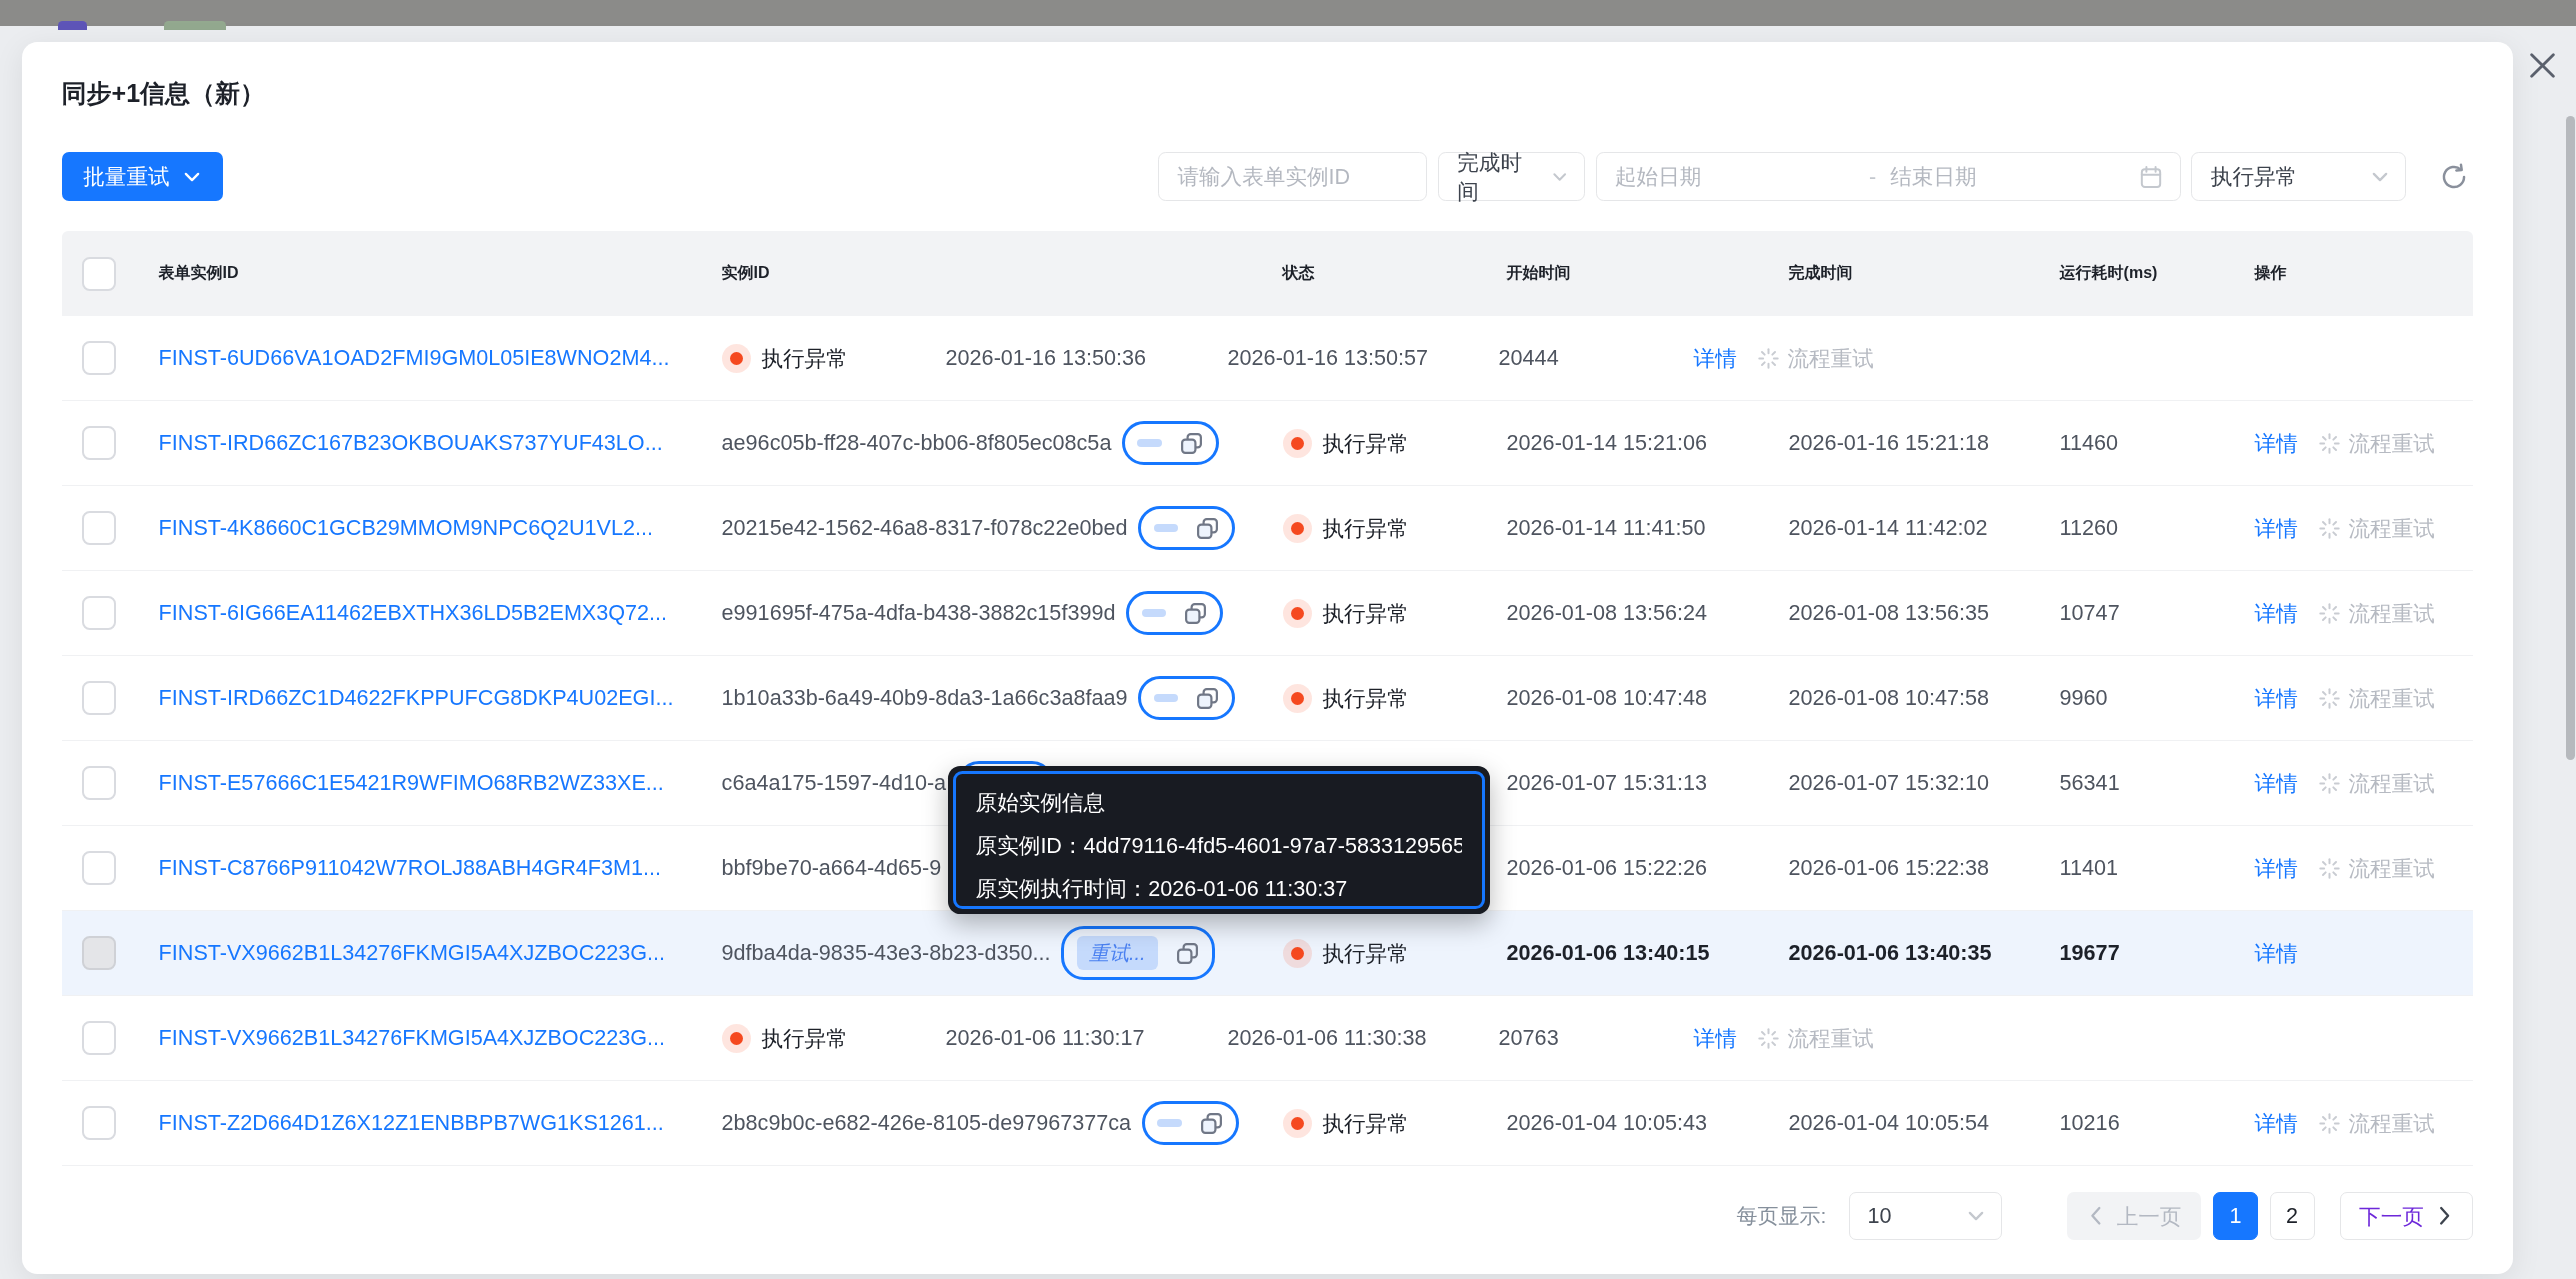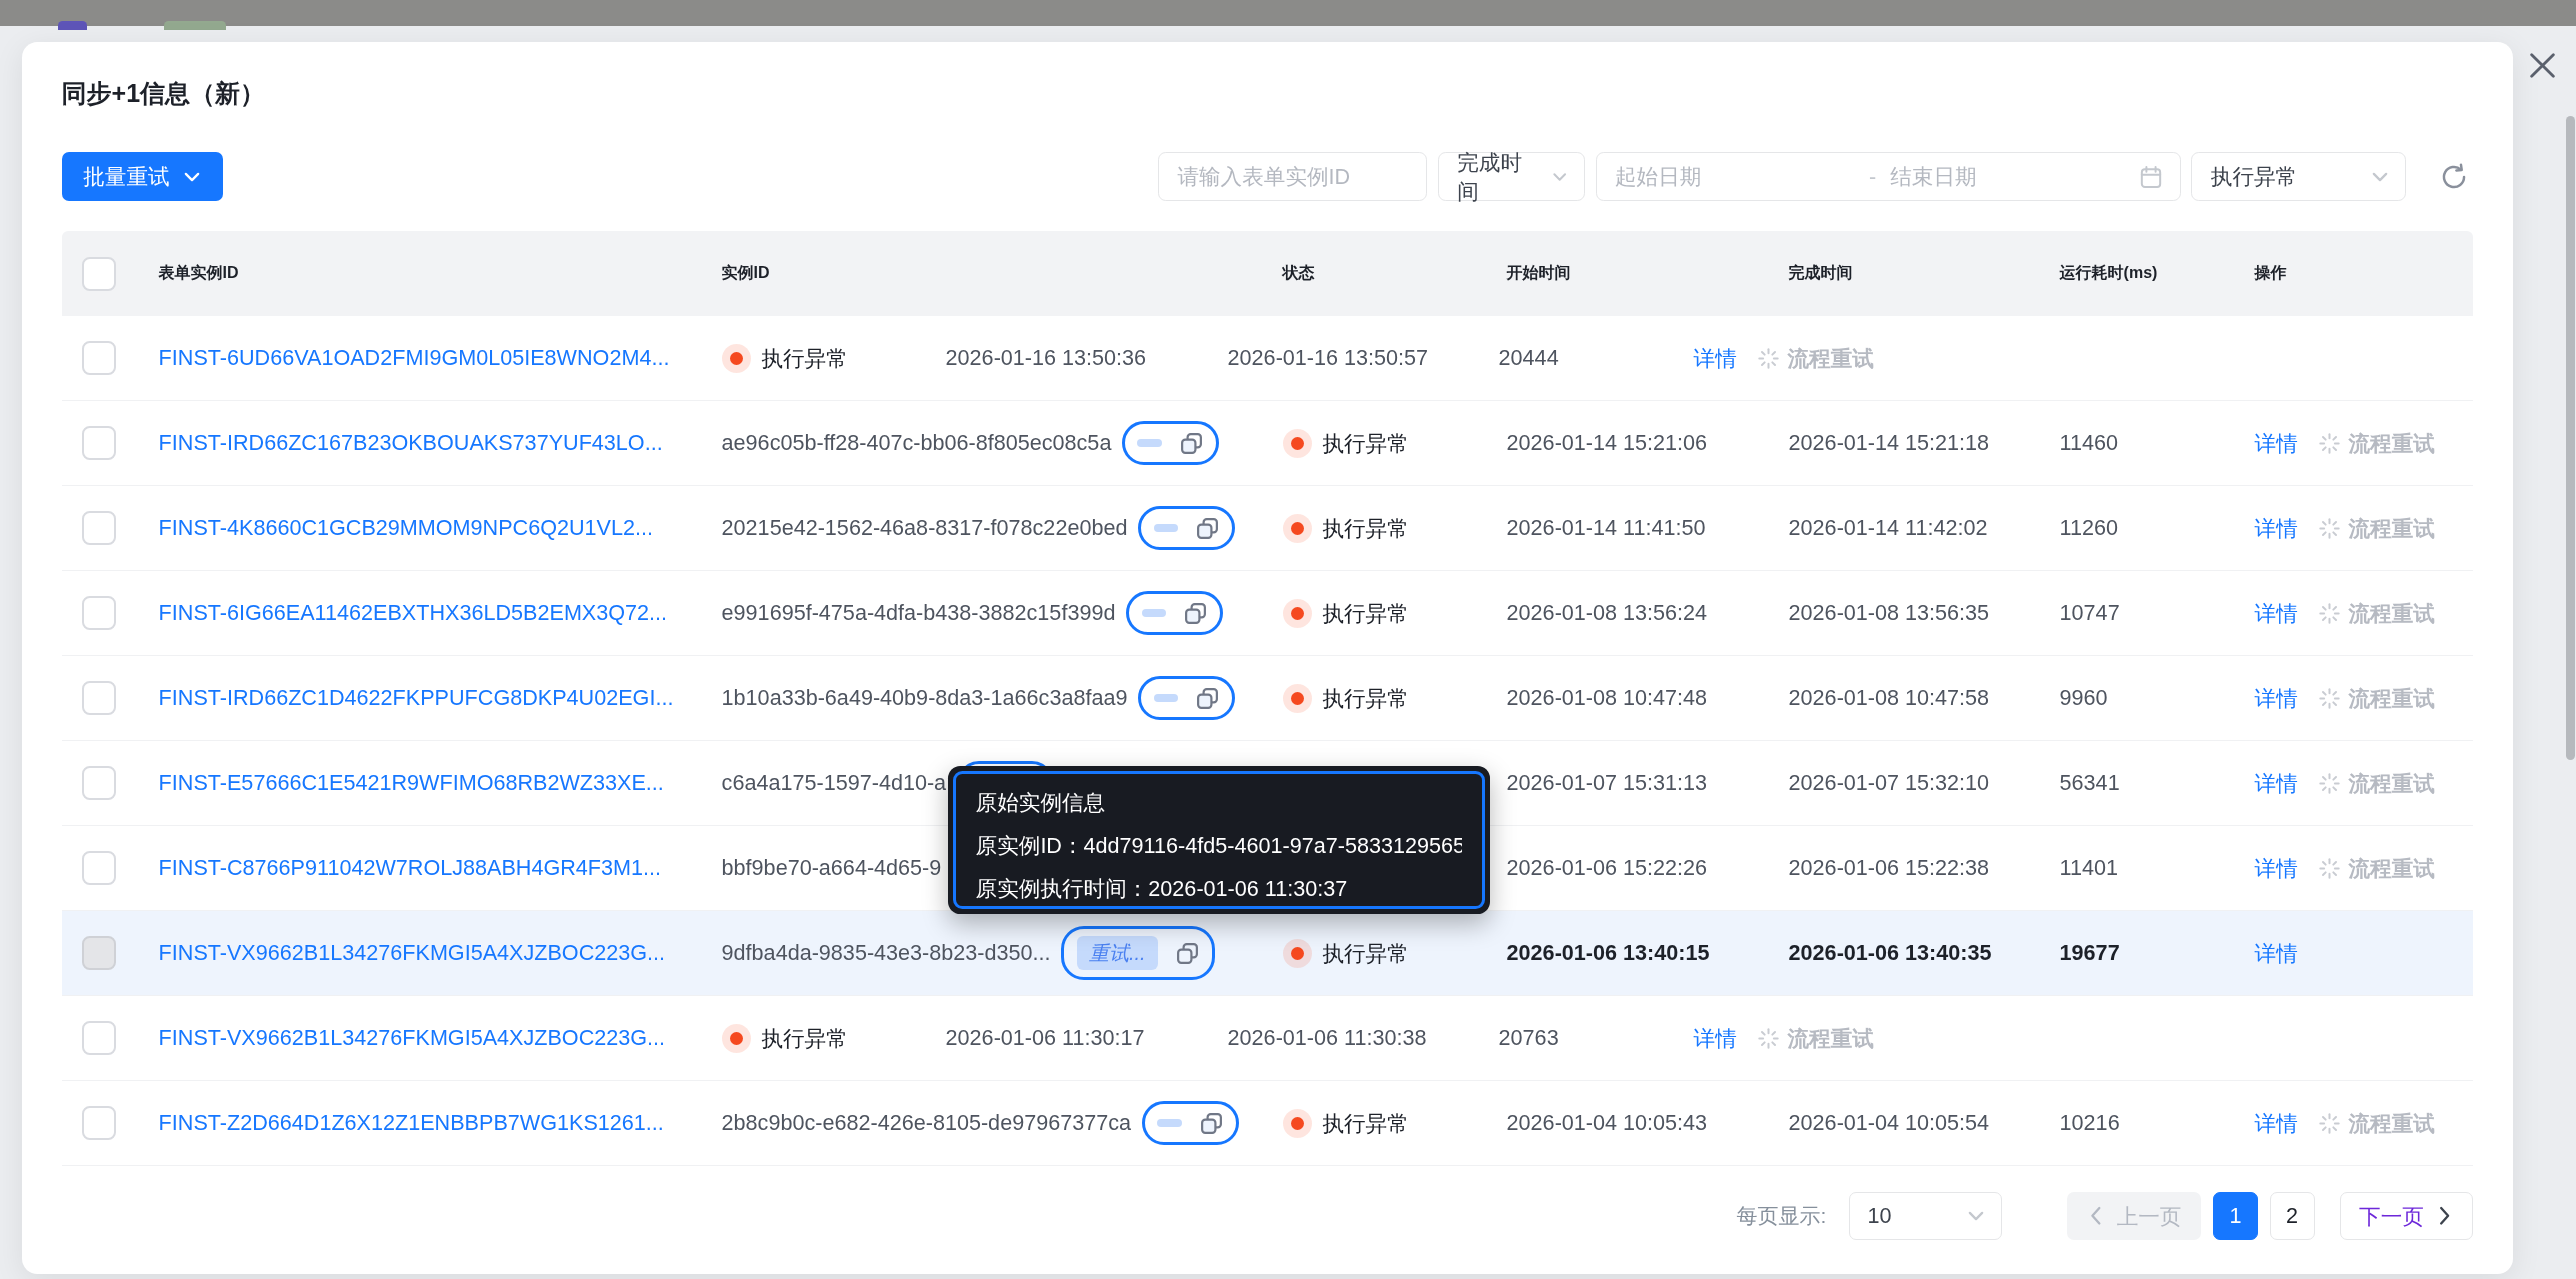--- a/index.html
+++ b/index.html
@@ -60,21 +60,21 @@
 
   .link { color:#1677ff; text-decoration:none; cursor:pointer; }
   .muted { color:#4e545f; }
   .tr.active .muted.strong { color:#1d2129; font-weight:bold; }
 
   .status-wrap { display:flex; align-items:center; gap:10.8px; }
   .dot-halo { width:29px; height:29px; border-radius:50%; background:rgba(245,73,31,0.14); display:flex; align-items:center; justify-content:center; flex:none; }
   .dot { width:13px; height:13px; border-radius:50%; background:#f5491f; }
   .status-text { color:#1d2129; }
 
-  .flow-retry { display:inline-flex; align-items:center; gap:7.7px; color:#b6bac2; cursor:pointer;font-weight:bold; }
+  .flow-retry { display:inline-flex; align-items:center; gap:7.7px; color:#b6bac2; cursor:pointer; }
 
   
   .retry-focus { display:inline-flex; align-items:center; gap:17px; margin-left:10.8px; padding:6.2px 12.3px;
                  border:3.9px solid #1677ff; border-radius:23px;font-style:italic; }
   .retry-pill { background:#c5dafc; color:#4a80f0; font-size:20px; padding:3.9px 12.3px; border-radius:6.2px; cursor:pointer; }
   .copy-btn { display:flex; align-items:center; cursor:pointer; }
 
   
   .tooltip { position:absolute; left:948px; top:766px; width:542px; height:148px; background:#181b22; border-radius:12.3px;
              z-index:50; box-shadow:0 9.3px 26px rgba(0,0,0,0.28); }
@@ -233,21 +233,21 @@
         <span class="dot-halo">
                 <span class="dot"></span>
               </span>
         <span class="status-text">执行异常</span>
       </span>
     </div>
     <div class="td col-start">
             <span class="muted strong">2026-01-14 15:21:06</span>
           </div>
     <div class="td col-finish">
-            <span class="muted strong">2026-01-14 15:21:18</span>
+            <span class="muted strong">2026-01-16 15:21:18</span>
           </div>
     <div class="td col-dur">
             <span class="muted strong">11460</span>
           </div>
     <div class="td col-action">
       <a class="link">详情</a>
       <span class="flow-retry">
         <svg width="23" height="23" viewBox="0 0 30 30">
           <g stroke="#c9ccd2" stroke-width="2.6" stroke-linecap="round">
             <path d="M15 3 v5"></path>

